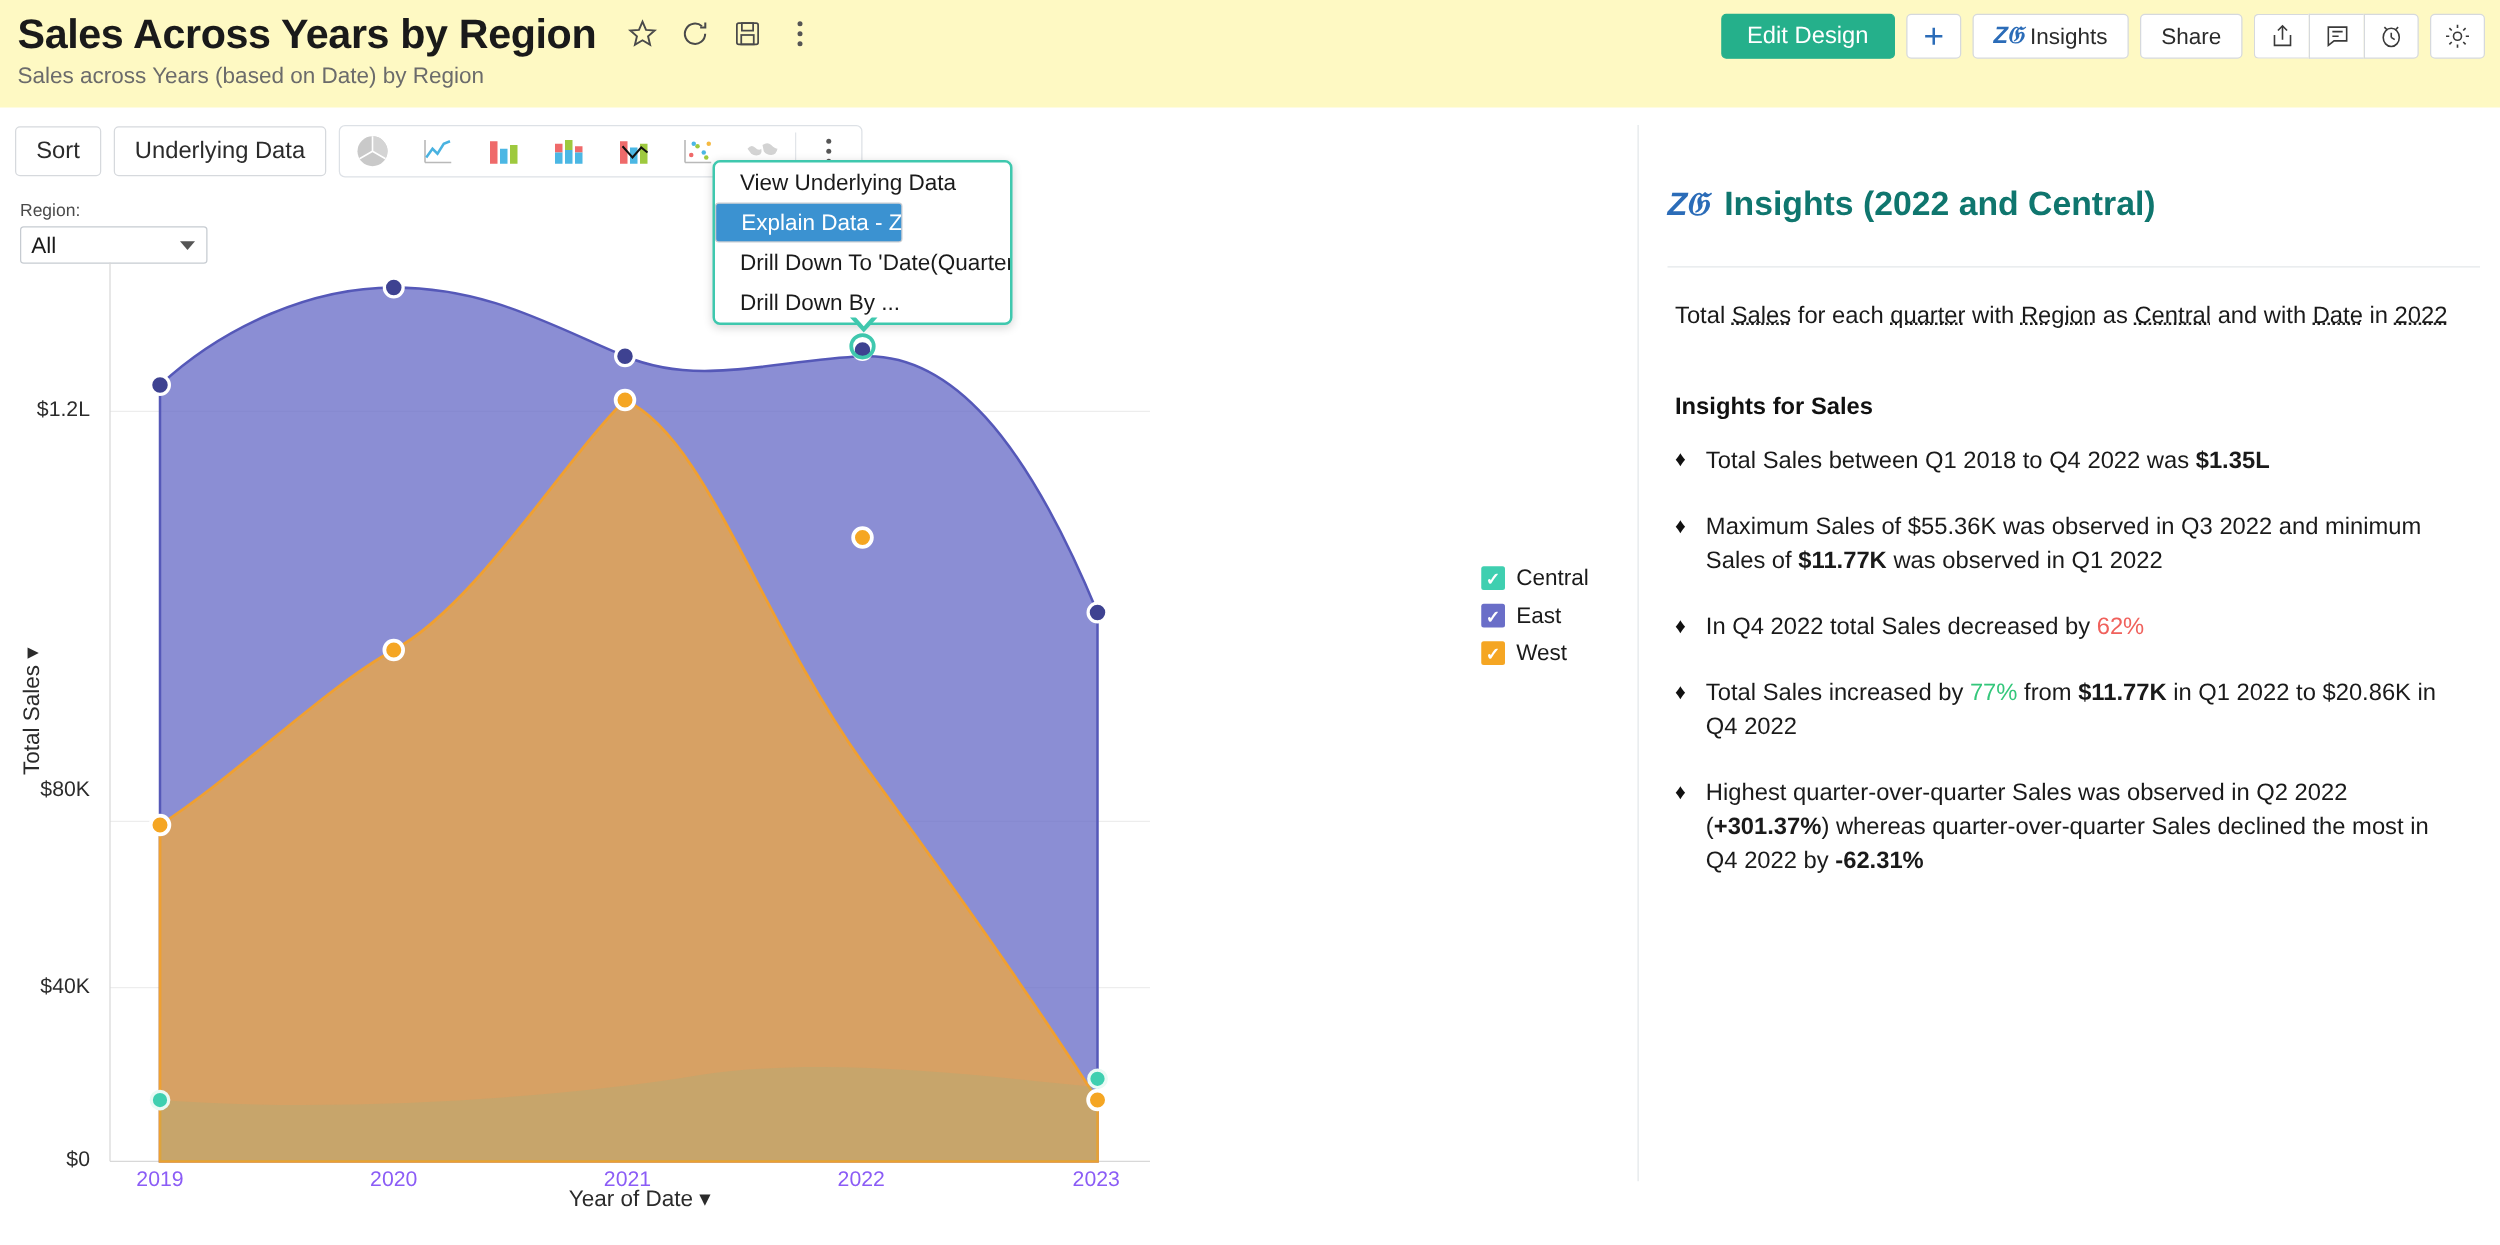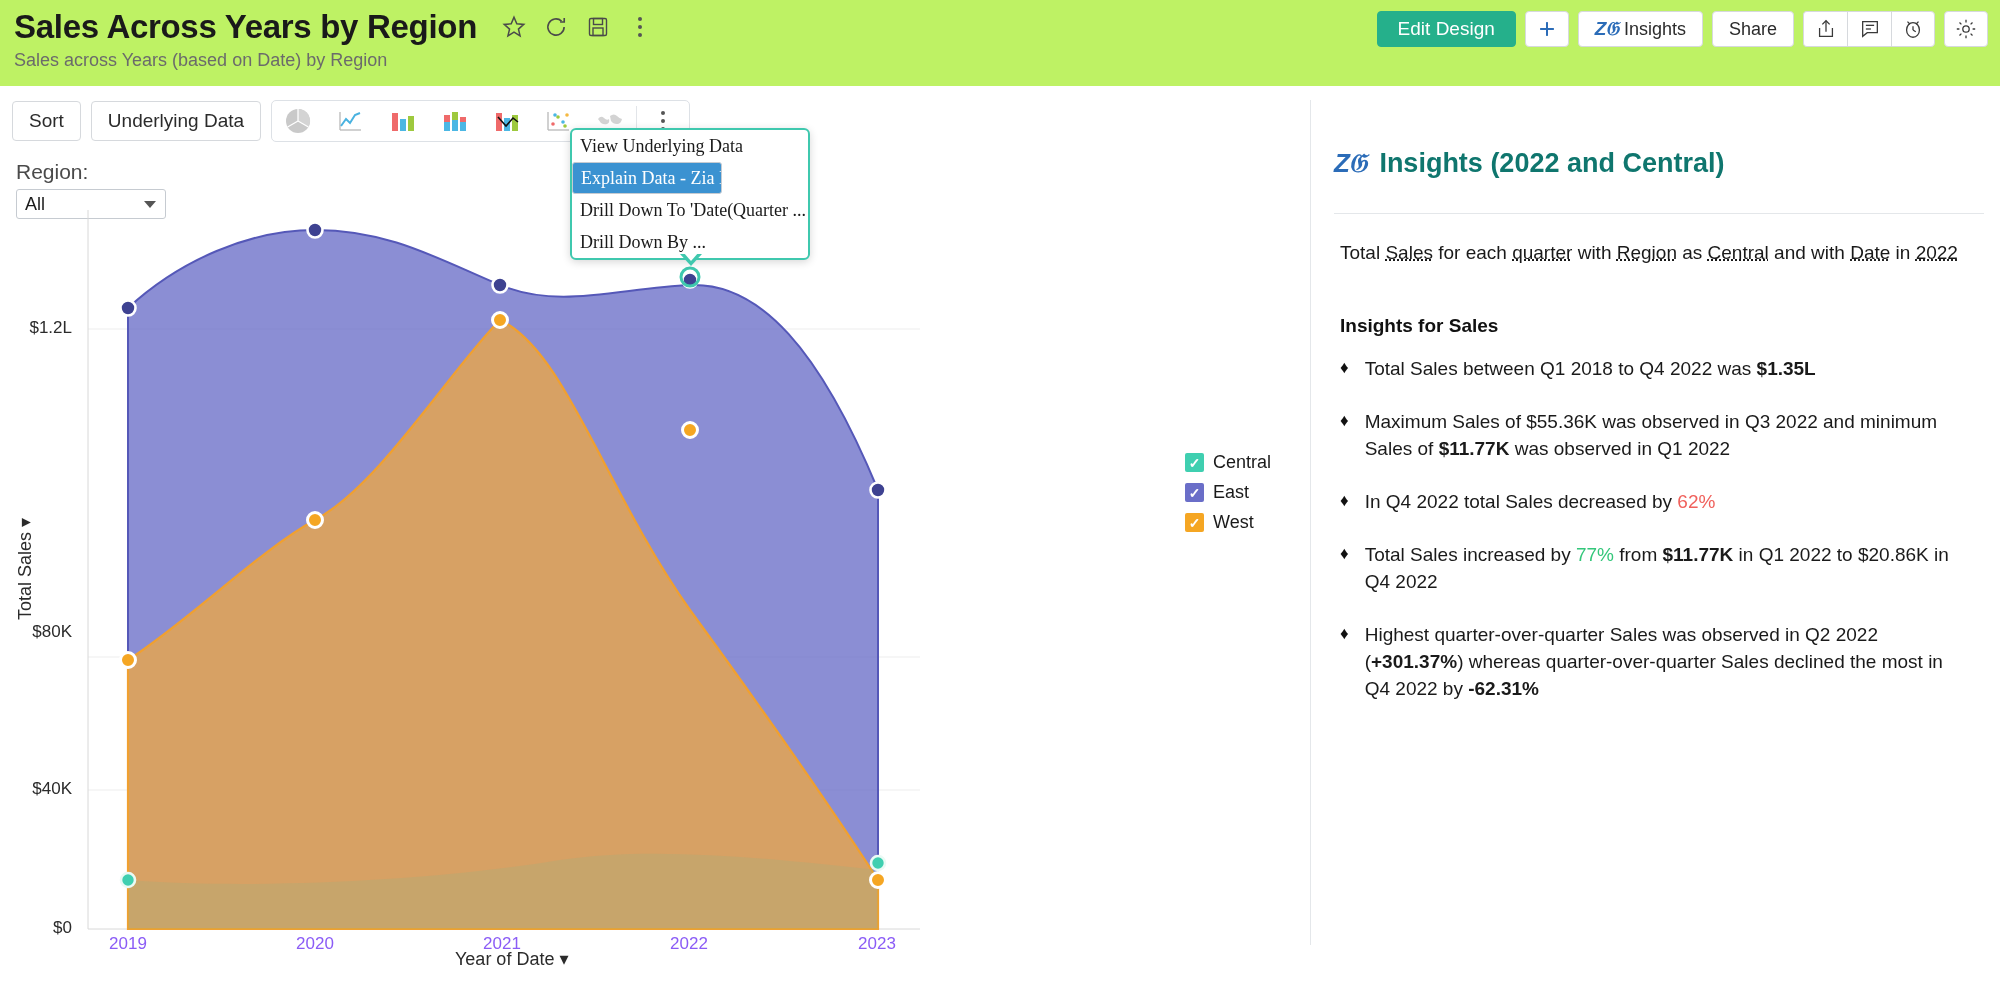--- a/index.html
+++ b/index.html
@@ -6,21 +6,21 @@
   html, body {
     margin: 0; padding: 0;
     width: 2000px; height: 996px;
     background: #ffffff;
     font-family: "Liberation Sans", sans-serif;
     overflow: hidden;
   }
   #app { position: relative; width: 2000px; height: 996px; background:#fff; }
 
   
-  .header { position:absolute; left:0; top:0; width:2000px; height:86px; background:#bef264; }
+  .header { position:absolute; left:0; top:0; width:2000px; height:86px; background:#fef9c3; }
   .title-row { position:absolute; left:14px; top:8px; display:flex; align-items:center; gap:16px; }
   .rep-title { font-size:33px; font-weight:bold; color:#1a1a1a; letter-spacing:-0.3px; white-space:nowrap; }
   .title-icons { display:flex; align-items:center; gap:16px; margin-left:8px; }
   .ticon { width:26px; height:26px; color:#4a4a4a; display:flex; align-items:center; justify-content:center; cursor:pointer; }
   .ticon svg { display:block; }
   .rep-sub { position:absolute; left:14px; top:50px; font-size:18px; color:#6b6b6b; white-space:nowrap; }
 
   
   .hdr-actions { position:absolute; right:12px; top:11px; display:flex; align-items:center; gap:9px; }
   .btn { height:36px; border:1px solid #d6d9dd; border-radius:4px; background:#fff; color:#2b2b2b;
@@ -39,21 +39,21 @@
   .tb-btn { height:40px; border:1px solid #d6d9dd; border-radius:4px; background:#fff; font-size:19px;
             color:#2b2b2b; display:flex; align-items:center; padding:0 16px; cursor:pointer; }
   .viz-group { height:42px; border:1px solid #dde1e6; border-radius:5px; display:flex; align-items:center; background:#fff; }
   .viz-item { width:52px; height:40px; display:flex; align-items:center; justify-content:center; cursor:pointer; }
   .viz-sep { width:1px; height:30px; background:#e2e5e9; }
   .kebab { display:flex; flex-direction:column; gap:4px; align-items:center; }
   .kebab i { width:4px; height:4px; border-radius:50%; background:#555; display:block; }
 
   
   .filter-wrap { position:absolute; left:16px; top:160px; }
-  .filter-label { font-size:21px; color:#4a4a4a; margin-bottom:5px; }
+  .filter-label { font-size:14px; color:#4a4a4a; margin-bottom:5px; }
   .sel { width:150px; height:30px; border:1px solid #c6cbd1; border-radius:3px; background:#fff;
          display:flex; align-items:center; padding:0 8px; font-size:18px; color:#1a1a1a; position:relative; cursor:pointer; }
   .sel .caret { position:absolute; right:9px; width:0; height:0; border-left:6px solid transparent;
                 border-right:6px solid transparent; border-top:7px solid #555; }
 
   
   .chart-area { position:absolute; left:0; top:190px; width:1300px; height:806px; }
   .ylabel { position:absolute; left:14px; top:430px; transform:rotate(-90deg); transform-origin:left top;
             font-size:18px; color:#2b2b2b; white-space:nowrap; }
   .ytick { position:absolute; font-size:17px; color:#2b2b2b; text-align:right; width:72px; }
@@ -64,22 +64,22 @@
   .legend { position:absolute; left:1185px; top:262px; }
   .lg-row { display:flex; align-items:center; gap:9px; margin-bottom:9px; }
   .lg-box { width:19px; height:19px; border-radius:2px; display:flex; align-items:center; justify-content:center;
             color:#fff; font-size:14px; line-height:1; font-weight:bold; }
   .lg-text { font-size:18px; color:#1a1a1a; }
 
   
   .ctx-menu { position:absolute; left:570px; top:128px; width:240px;
               border:2px solid #3fc8ae; border-radius:6px; background:#fff; overflow:hidden;
               box-shadow:0 2px 8px rgba(0,0,0,0.16); z-index:40; }
-  .ctx-item { height:32px; display:flex; align-items:center; padding:0 8px; font-size:18px; color:#1a1a1a;
-              white-space:nowrap; overflow:hidden; cursor:pointer;font-family:Liberation Serif, serif; }
+  .ctx-item { height:32px; display:flex; align-items:center; padding:0 20px; font-size:18px; color:#1a1a1a;
+              white-space:nowrap; overflow:hidden; cursor:pointer; }
   .ctx-item.sel { background:#3b92d1; color:#fff; }
   .ctx-tail { position:absolute; left:680px; top:254px; width:0; height:0; z-index:41;
               border-left:11px solid transparent; border-right:11px solid transparent; border-top:12px solid #3fc8ae; }
   .ctx-tail-in { position:absolute; left:683px; top:252px; width:0; height:0; z-index:42;
               border-left:8px solid transparent; border-right:8px solid transparent; border-top:9px solid #fff; }
 
   
   .divider { position:absolute; left:1310px; top:100px; width:1px; height:845px; background:#e4e7ea; }
   .ip { position:absolute; left:1334px; top:148px; width:650px; }
   .ip-head { display:flex; align-items:center; gap:14px; }

